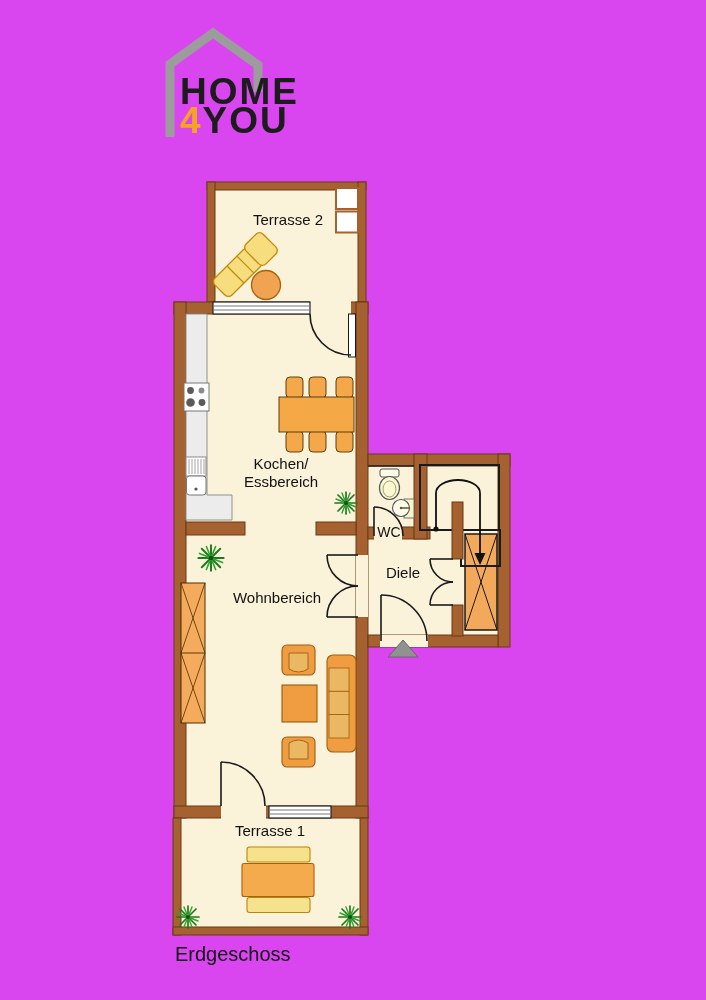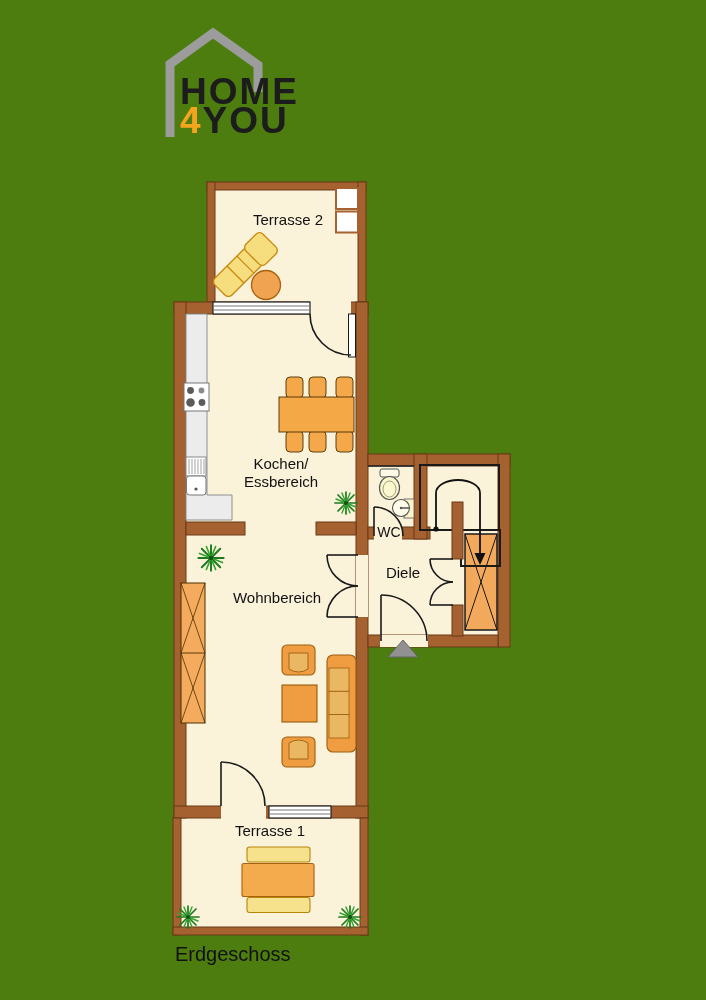--- a/index.html
+++ b/index.html
@@ -1,16 +1,16 @@
 <!DOCTYPE html>
 <html><head>
 <meta charset="utf-8">
 <style>
   html,body{margin:0;padding:0;background:#ffffff;}
-  .page{position:relative;width:706px;height:1000px;background:#4d7c0f;overflow:hidden;
+  .page{position:relative;width:706px;height:1000px;background:#d946ef;overflow:hidden;
         font-family:"Liberation Sans",sans-serif;}
   svg{position:absolute;left:0;top:0;}
   text{font-family:"Liberation Sans",sans-serif;fill:#111;}
   .room-label{font-size:15px;}
   .wc-label{font-size:14px;}
   .floor-label{font-size:20px;}
   .logo-word{font-size:37px;font-weight:bold;letter-spacing:2px;fill:#1c1c1c;}
 </style>
 </head>
 <body>

